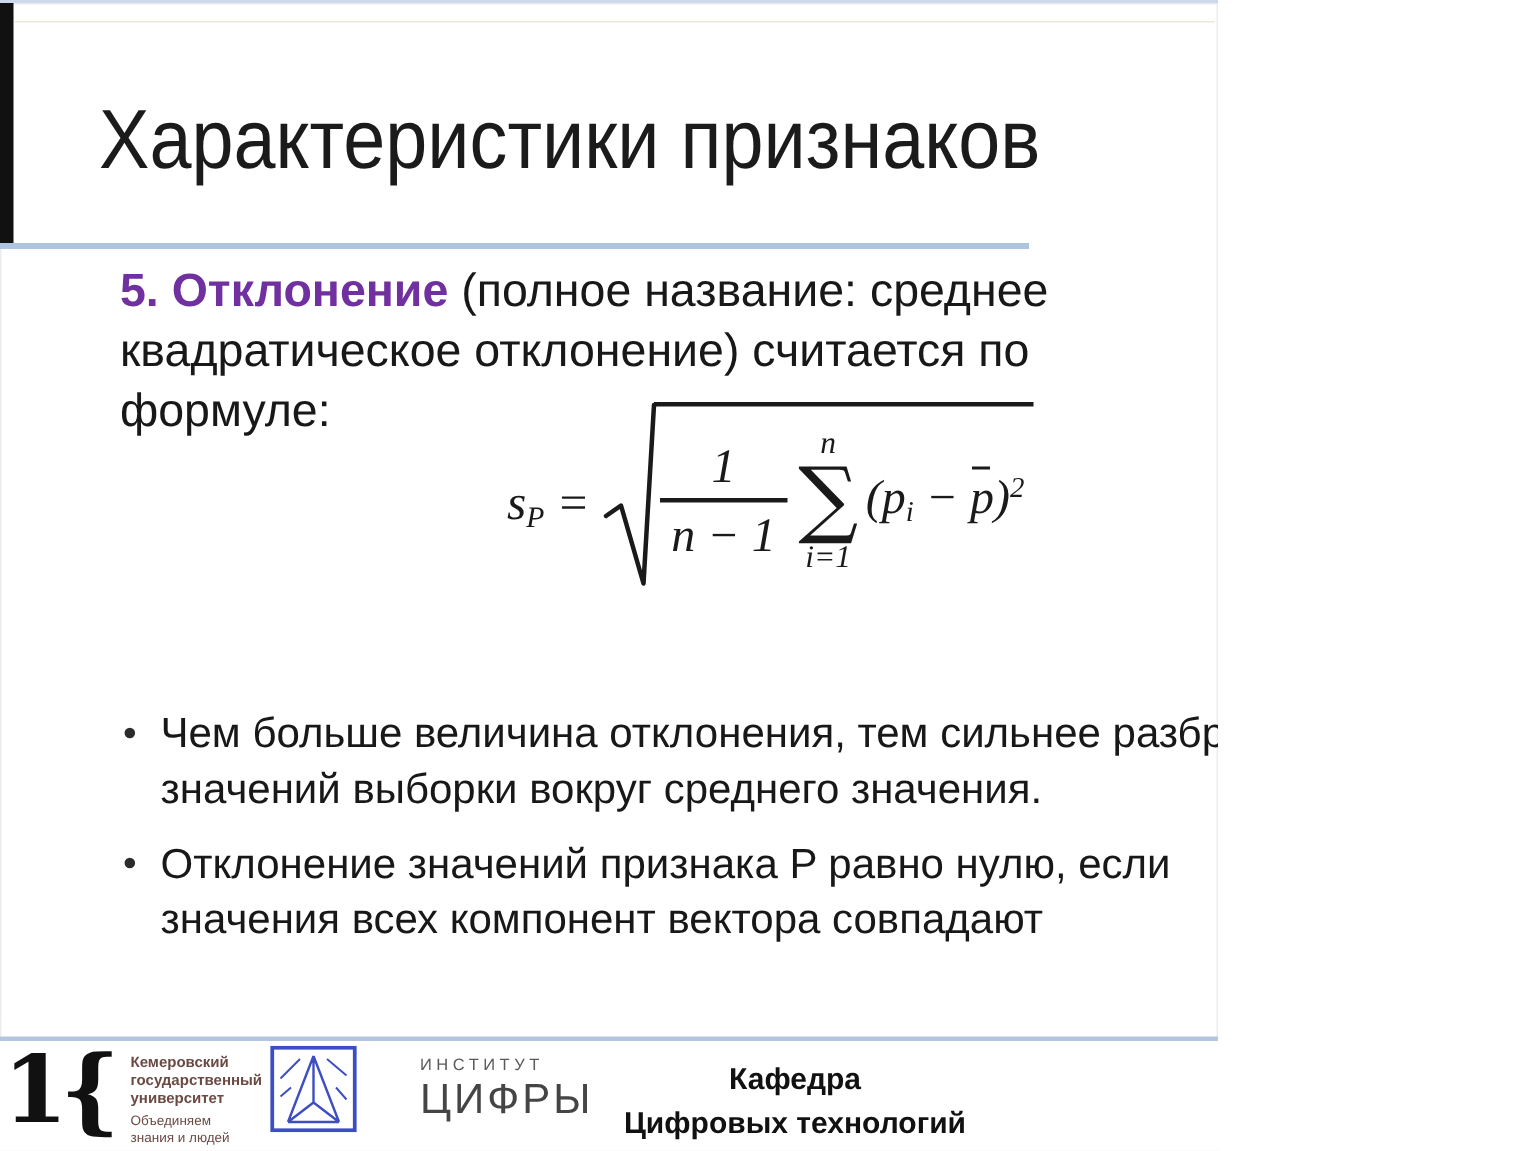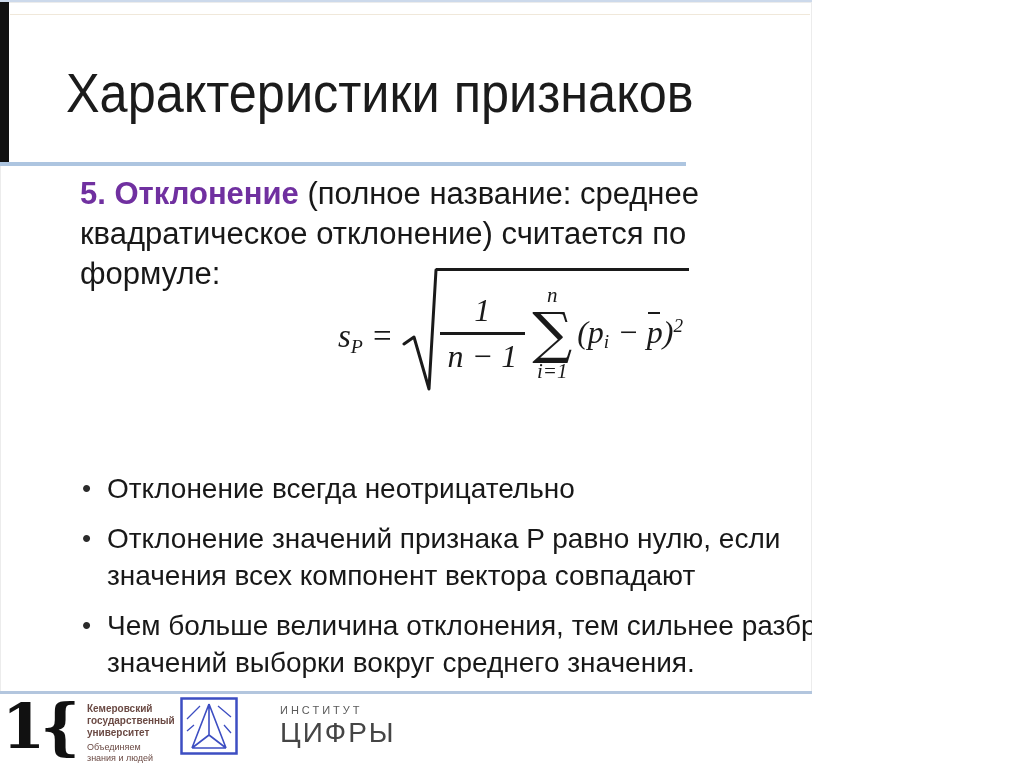--- a/index.html
+++ b/index.html
@@ -124,23 +124,22 @@
           <span class="sigma-upper">n</span>
           <span class="sigma-symbol">∑</span>
           <span class="sigma-lower">i=1</span>
         </div>
         <span class="formula-expr"><span>(p</span><sub>i</sub><span> − </span><span class="pbar">p</span><span>)</span><sup>2</sup></span>
       </div>
     </div>
   </div>
 
   <ul class="bullet-list">
-    <li><span>Отклонение всегда неотрицательно</span></li>
+    <li><span>Чем больше величина отклонения, тем сильнее разброс значений выборки вокруг среднего значения.</span></li>
     <li><span>Отклонение значений признака P равно нулю, если значения всех компонент вектора совпадают</span></li>
-    <li><span>Чем больше величина отклонения, тем сильнее разброс значений выборки вокруг среднего значения.</span></li>
   </ul>
 
   <div class="footer-divider"></div>
 
   <div class="footer">
 
     <div class="kemsu-logo">
       <span class="kemsu-logo-glyph">1{</span>
       <div class="kemsu-textblock">
         <div class="kemsu-name">
@@ -160,17 +159,21 @@
         <rect x="1.5" y="1.5" width="55" height="55" fill="none" stroke="#3d4ec2" stroke-width="2.5"></rect>
         <path d="M29 7 L12 51 M29 7 L46 51 M12 51 L46 51 M29 7 L29 38 M29 38 L12 51 M29 38 L46 51" fill="none" stroke="#3d4ec2" stroke-width="1.6" stroke-linejoin="round"></path>
         <path d="M7 22 L20 9 M38 9 L51 20 M7 34 L14 28 M44 28 L51 36" fill="none" stroke="#3d4ec2" stroke-width="1.3"></path>
       </svg>
       <div class="institute-textblock">
         <div class="institute-line1">ИНСТИТУТ</div>
         <div class="institute-line2">ЦИФРЫ</div>
       </div>
     </div>
 
+    <div class="department-caption">
+      <div>Кафедра</div>
+      <div>Цифровых технологий</div>
+    </div>
 
     <div class="page-number">33</div>
   </div>
 
 </div>
 
 </body></html>

